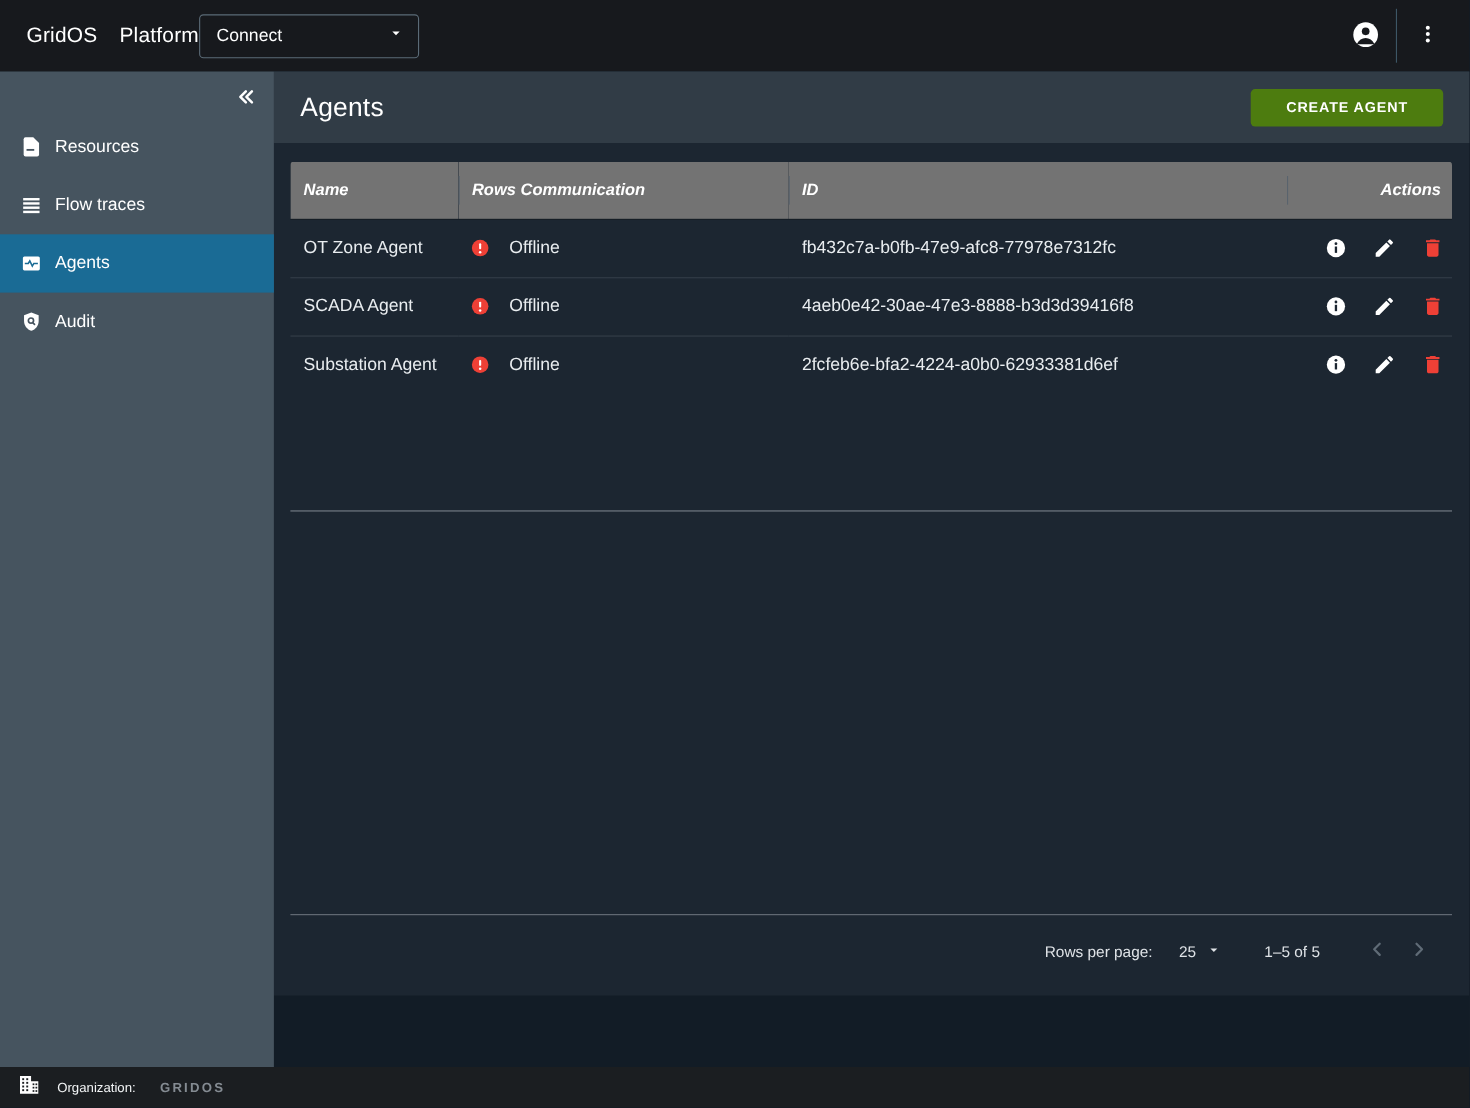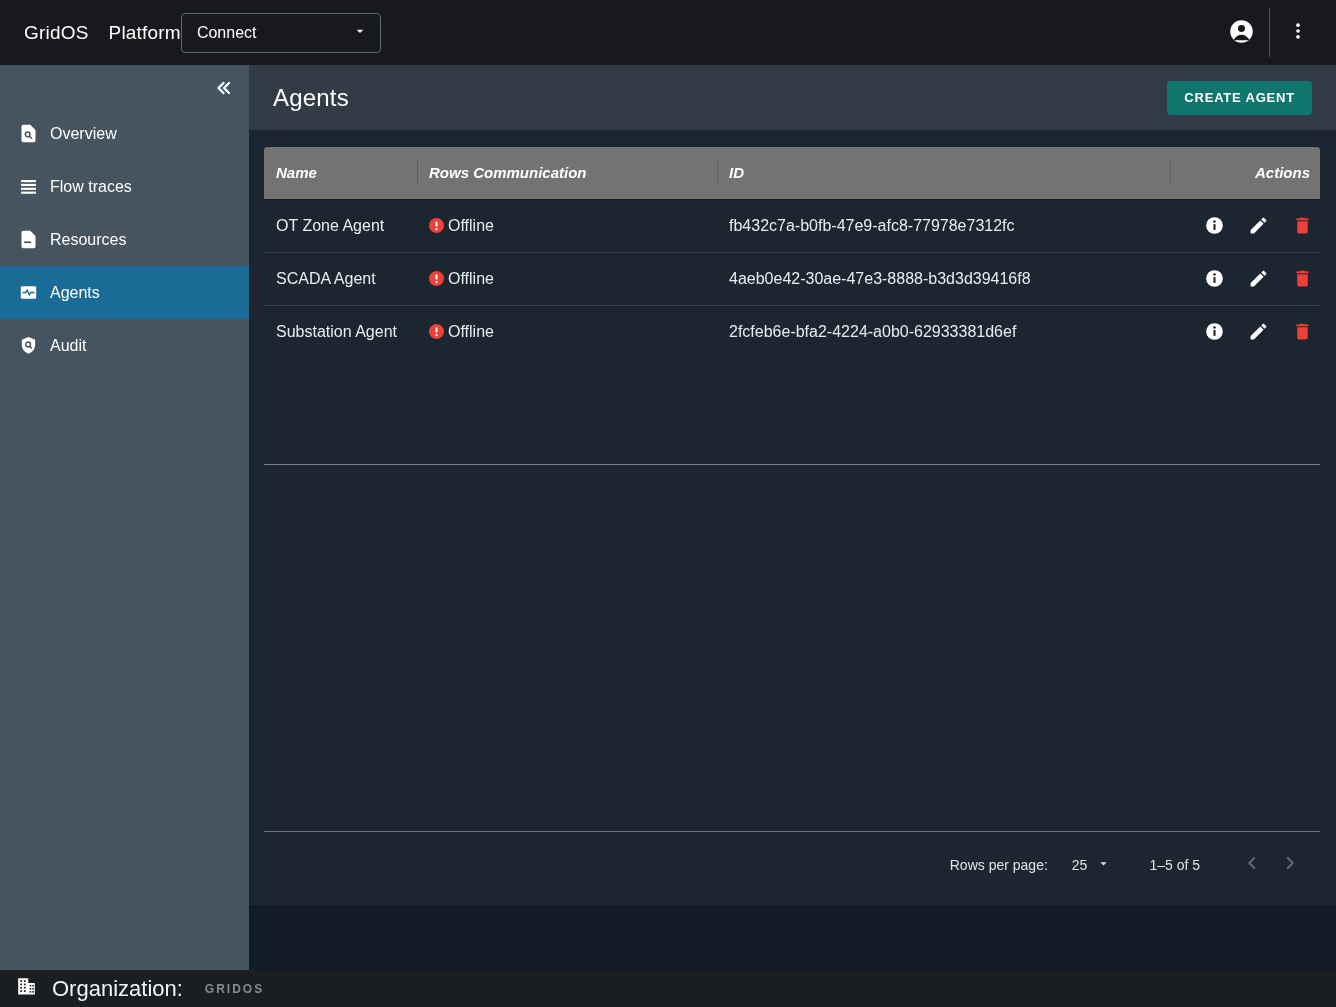--- a/index.html
+++ b/index.html
@@ -29,57 +29,57 @@
                font-size:16px; --cut:#46545f; }
   .side-item.sel { background:#1a6b95; --cut:#1a6b95; }
   .side-item .ic { width:24px; height:24px; margin-right:10px; flex:none; display:flex;
                    align-items:center; justify-content:center; }
   .side-item .ic svg { width:21px; height:21px; }
 
   
   .main { flex:1; display:flex; flex-direction:column; background:#1c2631; min-width:0; }
   .page-header { height:65px; background:#313c46; display:flex; align-items:center; padding:0 24px; flex:none; }
   .page-title { font-size:24px; font-weight:400; letter-spacing:.2px; }
-  .create-btn { margin-left:auto; height:34px; padding:0 17px; background:#0f766e; color:#fff; border:none;
+  .create-btn { margin-left:auto; height:34px; padding:0 32px; background:#4d7c0f; color:#fff; border:none;
                 border-radius:4px; font-size:13px; font-weight:700; letter-spacing:.8px; cursor:pointer;
                 font-family:"Liberation Sans", sans-serif; }
 
   .content { height:775px; display:flex; flex-direction:column; }
   .table-area { margin:17px 16px 0 15px; }
   table { border-collapse:collapse; width:1056px; table-layout:fixed; }
   col.c-name{width:153px;} col.c-last{width:300px;} col.c-id{width:453px;} col.c-act{width:150px;}
   thead tr { background:#737373; height:52px;font-style:italic; }
   th { font-size:15px; font-weight:700; text-align:left; padding-left:12px; position:relative; color:#fff; }
   th:first-child { border-radius:3px 0 0 0; }
   th:last-child  { border-radius:0 3px 0 0; text-align:right; padding-right:10px; }
   th + th::before { content:""; position:absolute; left:0; top:13px; width:1px; height:26px; background:#59636d; }
   thead tr { border-bottom:1px solid #151d25; }
   tbody tr { height:52px; }
   tbody tr.bordered { border-bottom:1px solid #343e49; }
   td { font-size:16px; color:#e9edf0; padding-left:12px; }
-  td.status { display:flex; align-items:center; gap:2px; height:52px; padding-left:10px; }
+  td.status { display:flex; align-items:center; gap:17px; height:52px; padding-left:10px; }
   td.actions { text-align:right; padding-right:8px; white-space:nowrap; }
   td.actions .icon-btn { display:inline-flex; width:24px; height:24px; vertical-align:middle; margin-left:20px; }
   .table-endfill { width:1056px; height:107px; border-bottom:1px solid #78808a; }
 
   .spacer { flex:1; }
   .pagination { margin:0 16px 0 15px; border-top:1px solid #69717b; height:74px; display:flex;
                 align-items:center; justify-content:flex-end; font-size:14px; color:#dfe3e7;
                 padding-right:16px; padding-bottom:8px; }
   .rpp-label { margin-right:24px; }
   .rpp-select { display:flex; align-items:center; gap:9px; background:none; border:none; color:#dfe3e7;
                 font-size:14px; cursor:pointer; margin-right:38px; font-family:"Liberation Sans", sans-serif; }
   .range { margin-right:28px; }
   .pg-btn { width:28px; height:28px; margin-left:10px; }
 
   .below-card { flex:1; background:#121c26; }
 
   
   .bottombar { height:37px; background:#1b1e21; display:flex; align-items:center; padding-left:16px; }
-  .org-label { font-size:22px; margin-left:15px; color:#f2f4f5; }
+  .org-label { font-size:12px; margin-left:15px; color:#f2f4f5; }
   .org-value { font-size:12px; font-weight:700; letter-spacing:2px; color:#848b92; margin-left:22px; }
 </style>
 </head>
 <body>
 
 <header class="topbar">
   <div class="brand">
     <span>GridOS</span>
     <span>Platform</span>
   </div>
@@ -130,45 +130,35 @@
           <path d="M12.5 7 7.5 12l5 5"></path>
             <path d="M18 7l-5 5 5 5"></path>
         </svg>
       </span>
     </button>
     <div class="nav" id="side-nav">
         <div class="side-item" style="--cut: #46545f;">
           <span class="ic">
             <svg viewBox="0 0 24 24">
               <path fill="#fff" d="M14 2H6a2 2 0 0 0-2 2v16a2 2 0 0 0 2 2h12a2 2 0 0 0 2-2V8l-6-6z"></path>
-              <circle cx="11.1" cy="13" r="2.7" fill="none" stroke="var(--cut)" stroke-width="1.7"></circle>
-              <path d="M13.1 15.1 15.5 17.5" stroke="var(--cut)" stroke-width="1.7" stroke-linecap="round"></path>
+              <rect x="7" y="14.2" width="8" height="1.9" fill="var(--cut)"></rect>
             </svg>
           </span>
-          <span>Overview</span>
+          <span>Resources</span>
         </div>
         <div class="side-item" style="--cut: #46545f;">
           <span class="ic">
             <svg viewBox="0 0 24 24" fill="#fff">
               <rect x="3.5" y="4.6" width="17" height="2.5"></rect>
               <rect x="3.5" y="9" width="17" height="2.5"></rect>
               <rect x="3.5" y="13.4" width="17" height="2.5"></rect>
               <rect x="3.5" y="17.8" width="17" height="2.5"></rect>
             </svg>
           </span>
           <span>Flow traces</span>
-        </div>
-        <div class="side-item" style="--cut: #46545f;">
-          <span class="ic">
-            <svg viewBox="0 0 24 24">
-              <path fill="#fff" d="M14 2H6a2 2 0 0 0-2 2v16a2 2 0 0 0 2 2h12a2 2 0 0 0 2-2V8l-6-6z"></path>
-              <rect x="7" y="14.2" width="8" height="1.9" fill="var(--cut)"></rect>
-            </svg>
-          </span>
-          <span>Resources</span>
         </div>
         <div class="side-item sel" style="--cut: #1a6b95;">
           <span class="ic">
             <svg viewBox="0 0 24 24">
               <rect x="3.2" y="4.8" width="17.6" height="14.4" rx="1.6" fill="#fff"></rect>
               <polyline points="5.2,12 8.8,12 10.4,9.3 13,14.7 14.6,12 18.8,12" fill="none" stroke="var(--cut)" stroke-width="1.6"></polyline>
             </svg>
           </span>
           <span>Agents</span>
         </div>

